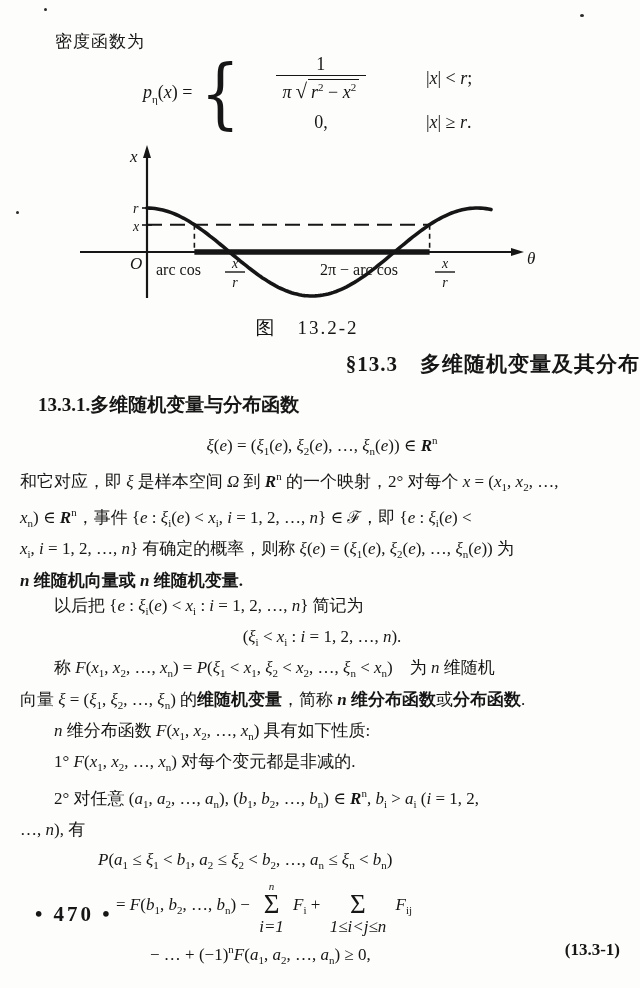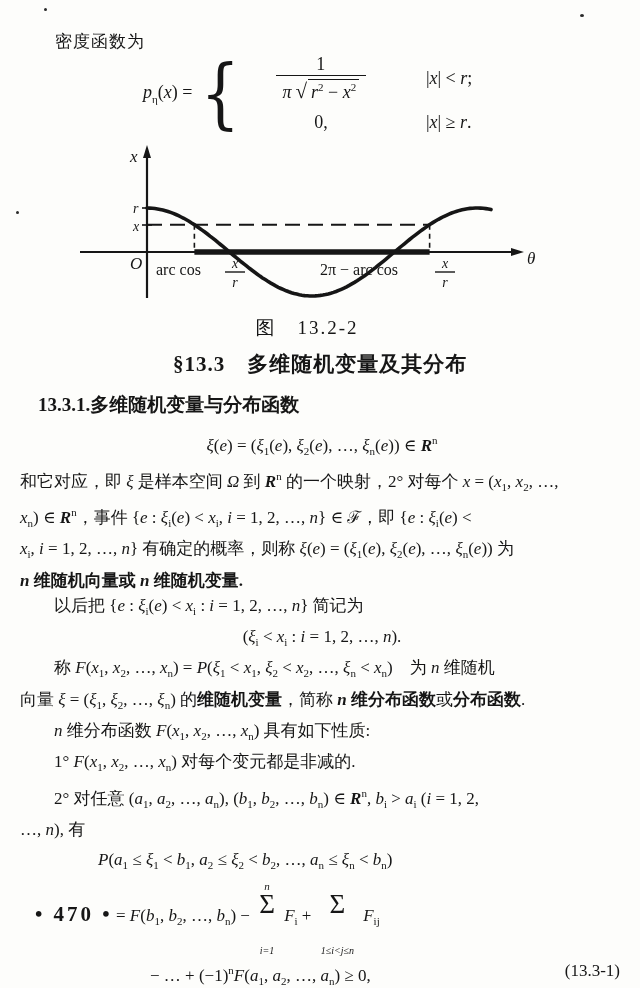--- a/index.html
+++ b/index.html
@@ -35,38 +35,38 @@
   svg .dash{stroke:#161616;stroke-width:2;stroke-dasharray:15 8;}
   svg .dash2{stroke:#161616;stroke-width:1.6;stroke-dasharray:5 4;}
   svg .bar{stroke:#161616;stroke-width:5.5;}
   svg .fbar{stroke:#161616;stroke-width:1.4;}
   svg text{fill:#161616;font-family:"Liberation Serif","DejaVu Serif",serif;font-size:17px;}
   svg text.it{font-style:italic;}
   svg text.sm{font-size:14px;}
   svg text.lbl{font-size:16px;}
 
   
-  h1{position:absolute;top:350px;left:0;width:640px;margin:0;text-align:center;
+  h1{position:absolute;top:350px;left:0;width:640px;margin:0;text-align:right;
      font-size:21px;font-weight:bold;letter-spacing:1px;}
   h2{position:absolute;top:392px;left:38px;margin:0;font-size:19px;font-weight:bold;}
 
   
   .text-block{position:absolute;top:428px;left:20px;width:604px;font-size:17px;line-height:25px;}
   .bline{min-height:25px;}
   .ind{text-indent:34px;}
   .center{text-align:center;}
   .eq1{padding-left:78px;margin-top:5px;}
   .eq2{padding-left:96px;margin:3px 0 2px;display:flex;align-items:center;}
   .eq2 > span{white-space:pre;}
   .eq3{padding-left:130px;position:relative;margin:2px 0 4px;}
-  .eqnum{position:absolute;right:4px;top:0;}
+  .eqnum{position:absolute;right:4px;top:0;font-weight:bold;}
   .sum{display:inline-flex;flex-direction:column;align-items:center;line-height:1;margin:0 5px;}
   .sum .top{font-size:11px;font-style:italic;height:11px;}
   .sum .sig{font-size:27px;line-height:.95;}
-  .sum .bot{font-size:10px;font-style:italic;margin-top:28px;}
+  .sum .bot{font-size:17px;font-style:italic;}
 
   .footer{position:absolute;top:902px;left:35px;font-size:21px;font-weight:bold;letter-spacing:3px;}
 
   .speck{position:absolute;background:#2a2a2a;border-radius:50%;}
   .s1{top:14px;left:580px;width:4px;height:3px;}
   .s2{top:211px;left:16px;width:3px;height:3px;}
   .s3{top:8px;left:44px;width:3px;height:3px;}
 </style>
 </head>
 <body>

